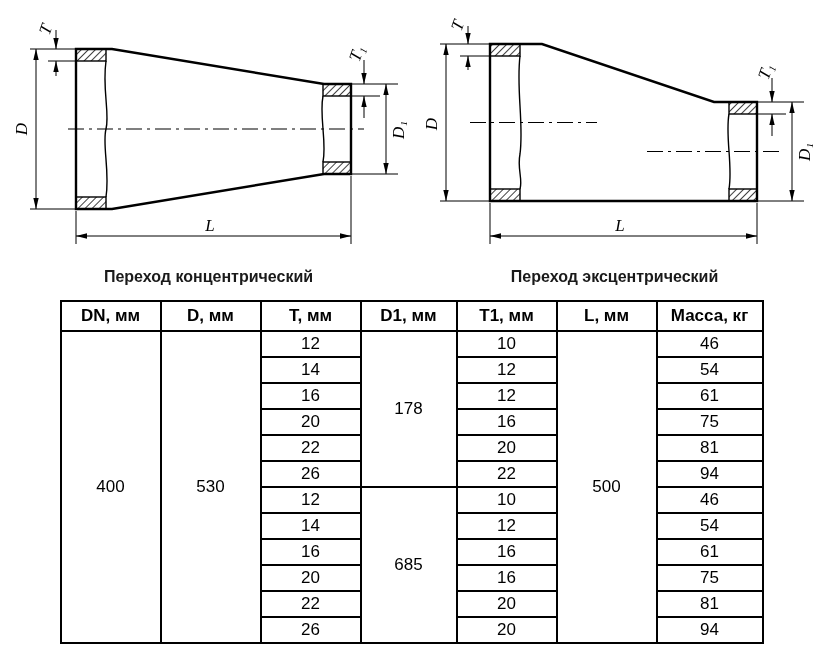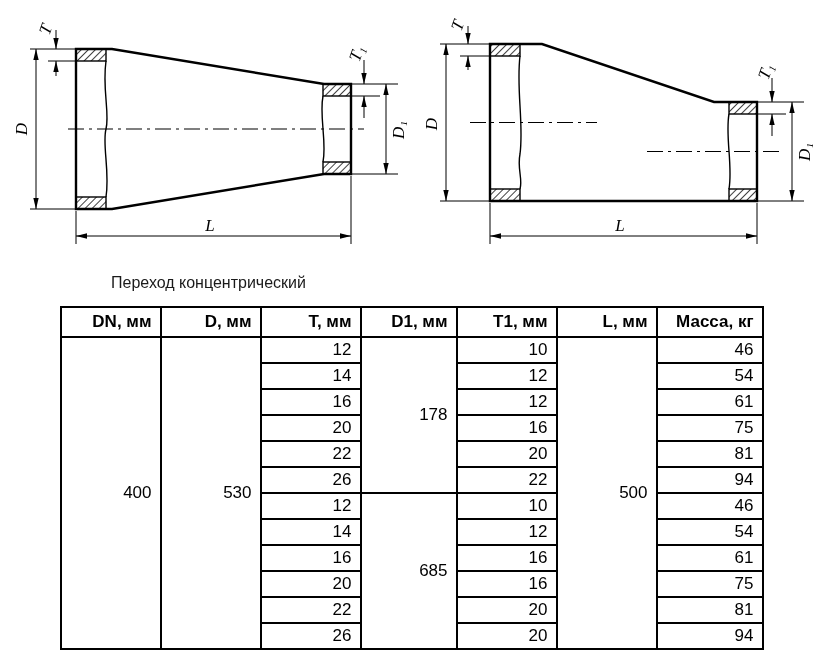--- a/index.html
+++ b/index.html
@@ -9,41 +9,41 @@
     font-family: "Liberation Sans", sans-serif;
     overflow: hidden;
   }
   .drawings-row {
     display: flex; justify-content: space-between;
     padding: 4px 6px 0 6px;
   }
   figure { margin: 0; width: 405px; }
   figure svg { display:block; }
   figcaption {
-    text-align: center; font-weight: normal; font-size: 16px;
-    color:#1a1a1a; margin-top: 8px;
+    text-align: center; font-weight: bold; font-size: 16px;
+    color:#1a1a1a; margin-top: 2px;
   }
   
   .outline { fill:none; stroke:#000; stroke-width:2.4; stroke-linejoin:miter; }
   .hatchbox { stroke:#000; stroke-width:1.4; }
   .wavy { fill:none; stroke:#000; stroke-width:1.4; }
   .cl { fill:none; stroke:#000; stroke-width:1.1; stroke-dasharray:16 5 3 5; }
   .dim { fill:none; stroke:#000; stroke-width:1; }
   .arr { fill:#000; stroke:none; }
   .dimlabel {
     font-family:"Liberation Serif", serif; font-style:italic;
     font-size:17px; fill:#000;
   }
   
   table.dims {
     border-collapse: collapse; margin: 14px auto 0 auto;
     font-size: 17px; color:#000; table-layout: fixed;
   }
   table.dims th, table.dims td {
-    border: 2px solid #000; text-align: right; padding: 1px 8px;
+    border: 2px solid #000; text-align: center; padding: 1px 8px;
     height: 26px; background:#fff;
   }
   table.dims th { font-weight: bold; height: 30px; }
 </style>
 </head>
 <body>
 
 <div class="page">
 
   <div class="drawings-row">
@@ -145,20 +145,21 @@
         <polygon class="arr" points="380,98 377.3,109 382.7,109"></polygon>
         <polygon class="arr" points="380,197 377.3,186 382.7,186"></polygon>
         <text class="dimlabel" x="394" y="152" text-anchor="middle" transform="rotate(-90 394 148)">D₁</text>
 
         <path class="dim" d="M78,199 V240 M345,199 V240"></path>
         <path class="dim" d="M78,232 H345"></path>
         <polygon class="arr" points="78,232 89,229.3 89,234.7"></polygon>
         <polygon class="arr" points="345,232 334,229.3 334,234.7"></polygon>
         <text class="dimlabel" x="208" y="227" text-anchor="middle">L</text>
       </svg>
+      <figcaption>Переход эксцентрический</figcaption>
     </figure>
 
   </div>
 
   <table class="dims">
     <colgroup>
       <col style="width:100px">
         <col style="width:100px">
         <col style="width:100px">
       <col style="width:96px">

